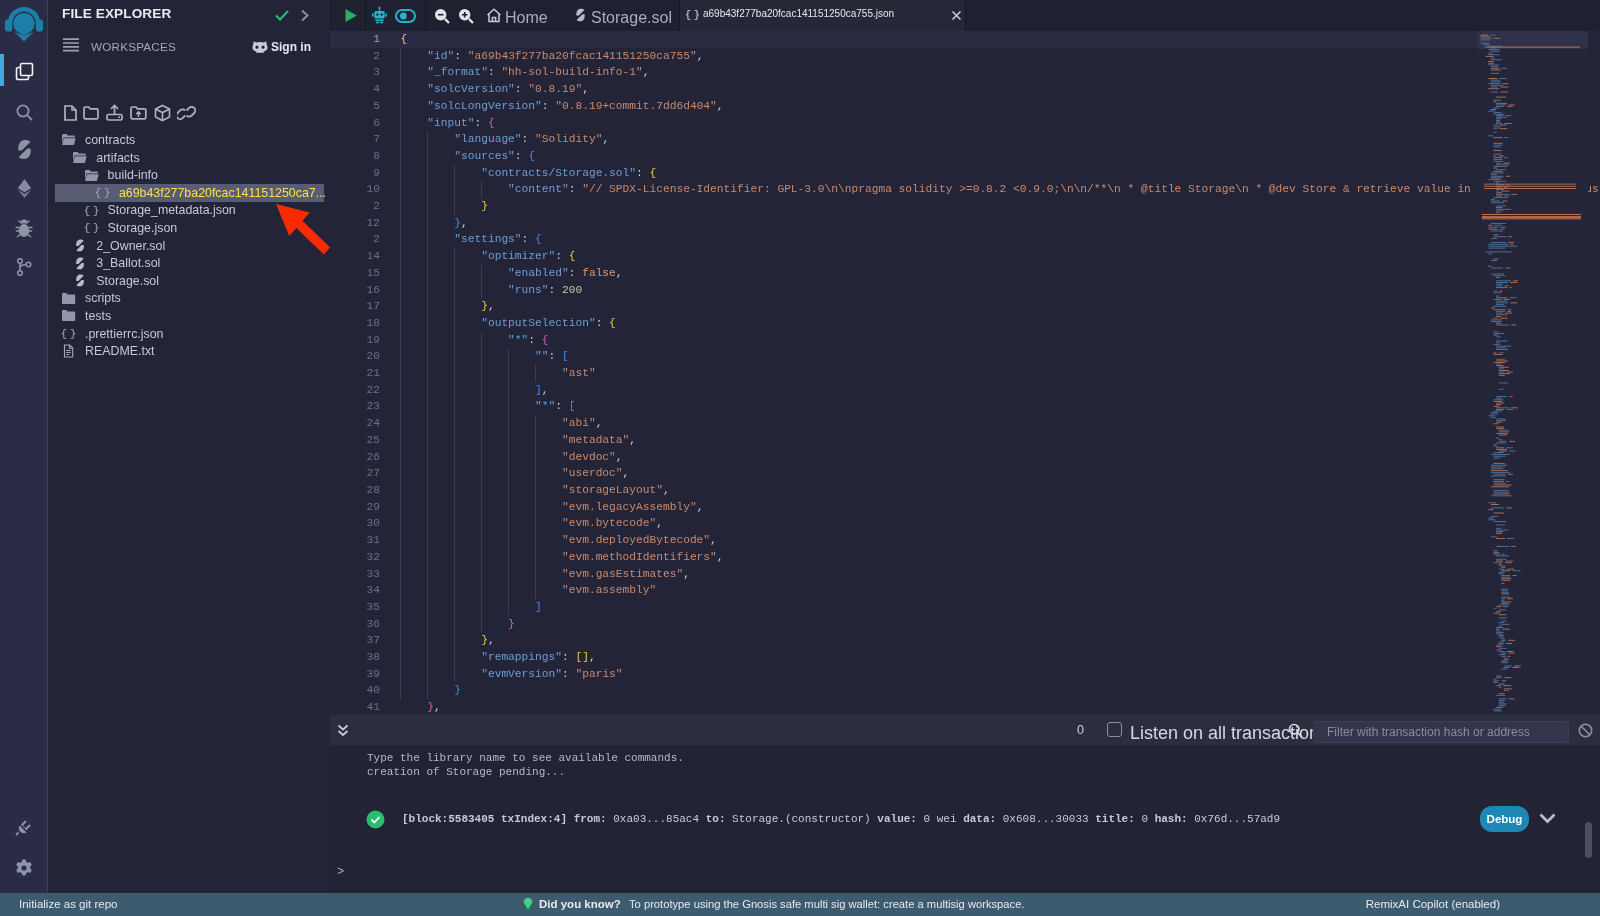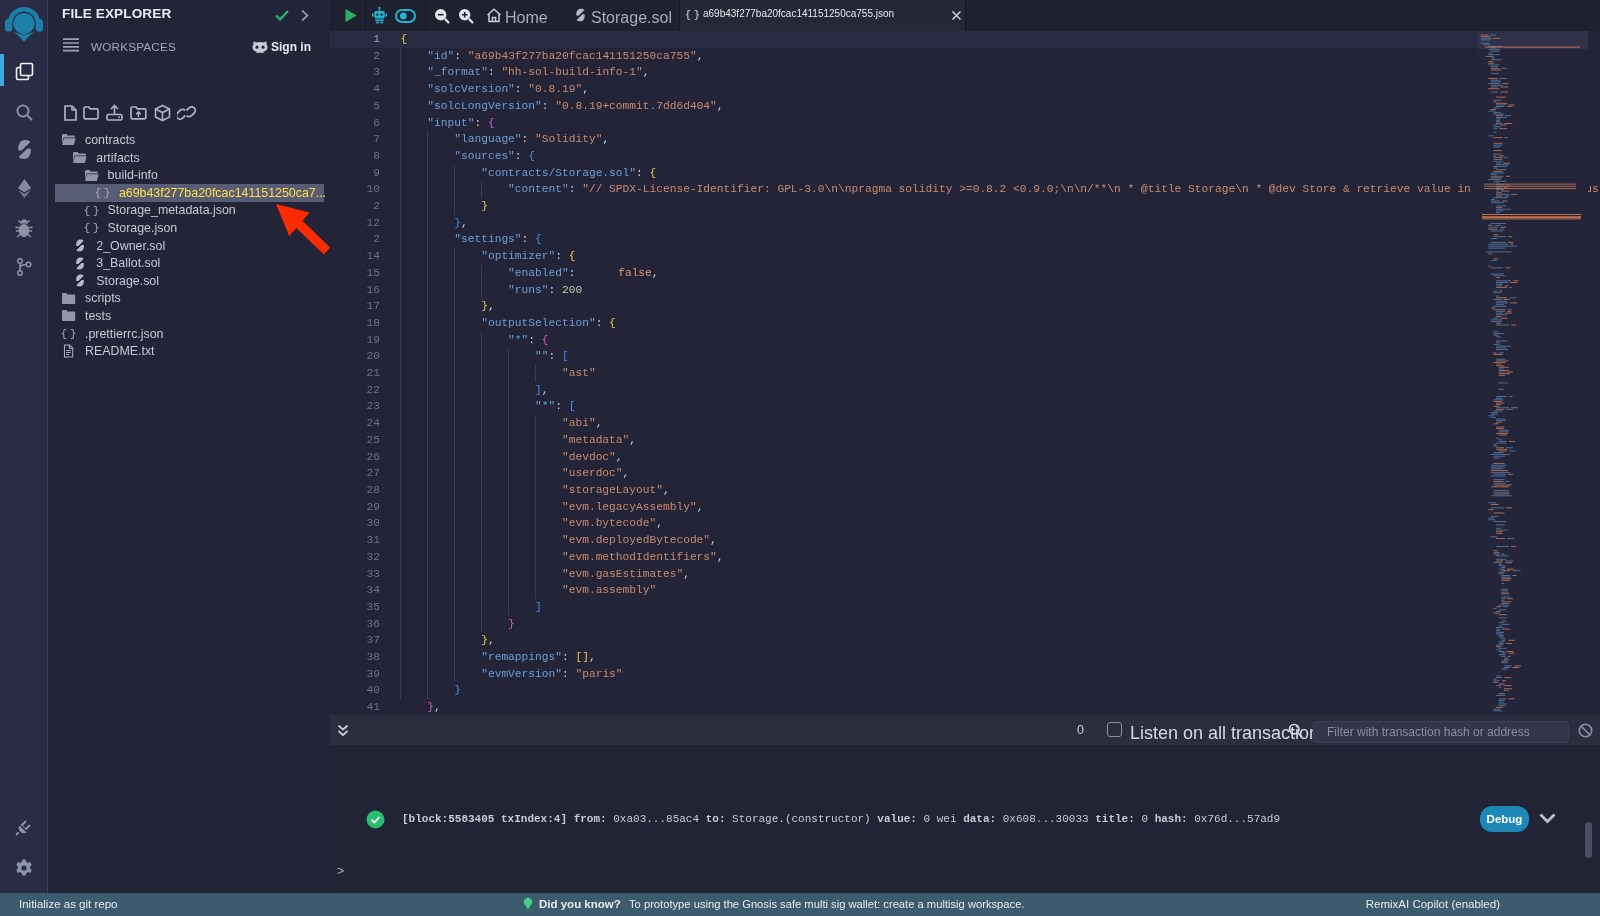--- a/index.html
+++ b/index.html
@@ -31,21 +31,21 @@
 #editor { position:absolute; left:330px; top:31px; width:1270px; height:684px;
   background:#232438; overflow:hidden; }
 #curline { position:absolute; left:0; top:0; width:1147px; height:16.7px; background:#292b42; }
 #gutter { position:absolute; left:0; top:0; width:50px; text-align:right;
   font:11.23px/16.7px "Liberation Mono",monospace; color:#6b7189; }
 #gutter .a { color:#9aa3bd; }
 #codes { position:absolute; left:70.4px; top:0; white-space:pre;
   font:11.23px/16.7px "Liberation Mono",monospace; color:#cfd2da; }
 #codes i { font-style:normal; }
 i.k { color:#6d9ed4; } i.s { color:#c98a6d; } i.p { color:#cfd2da; }
-i.n { color:#b5cea8; } i.f { color:#e09a70;margin-left:36px; }
+i.n { color:#b5cea8; } i.f { color:#e09a70; }
 i.b1 { color:#eec94a; } i.b2 { color:#d45fc8; } i.b3 { color:#3e8ef0; } i.st { color:#2cb2e0; }
 .g { position:absolute; width:1px; background:#3a3c55; }
 
 #termbar { position:absolute; left:330px; top:715px; width:1270px; height:30px; background:#2c2e40; }
 #terminal { position:absolute; left:330px; top:745px; width:1270px; height:148px; background:#222334; }
 .mono { font-family:"Liberation Mono",monospace; }
 #filter { position:absolute; left:983px; top:6px; width:256px; height:22px; background:#33354a;
   border:1px solid #3c3e52; border-radius:3px; color:#8a8da0; font-size:12px; line-height:20px;
   padding-left:13px; }
 #txrow b { font-weight:700; }
@@ -854,20 +854,21 @@
     </svg>
   <div id="filter">Filter with transaction hash or address</div>
   <svg class="abs" style="left:1248px;top:8px" width="15" height="15" viewBox="0 0 15 15">
       <g fill="none" stroke="#8b8fa4" stroke-width="1.6">
         <circle cx="7.5" cy="7.5" r="6.2"></circle>
         <path d="M3.2 3.2 L11.8 11.8"></path>
       </g>
     </svg>
 </div>
 <div id="terminal">
+  <div class="abs mono" style="left:37px;top:6px;font-size:11px;line-height:14px;color:#b6bac4">Type the library name to see available commands.<br>creation of Storage pending...</div>
   <svg class="abs" style="left:36px;top:65px" width="19" height="19" viewBox="0 0 19 19">
     <circle cx="9.5" cy="9.5" r="9" fill="#2abd6f"></circle>
       <path d="M5.5 9.7 L8.3 12.5 L13.5 7" fill="none" stroke="#fff" stroke-width="1.8"></path>
     </svg>
   <div id="txrow" class="abs mono" style="left:72px;top:68px;font-size:11px;color:#c8cbd4"><b>[block:5583405 txIndex:4]</b>  <b>from:</b> 0xa03...85ac4 <b>to:</b> Storage.(constructor) <b>value:</b> 0 wei <b>data:</b> 0x608...30033 <b>title:</b> 0 <b>hash:</b> 0x76d...57ad9</div>
   <div id="debug">Debug</div>
   <svg class="abs" style="left:1209px;top:68px" width="17" height="11" viewBox="0 0 17 11">
     <path d="M1.5 1.5 L8.5 8.5 L15.5 1.5" fill="none" stroke="#b9bdd0" stroke-width="2.8"></path>
     </svg>
   <div class="abs mono" style="left:7px;top:120px;font-size:12px;color:#aeb1bd">&gt;</div>

